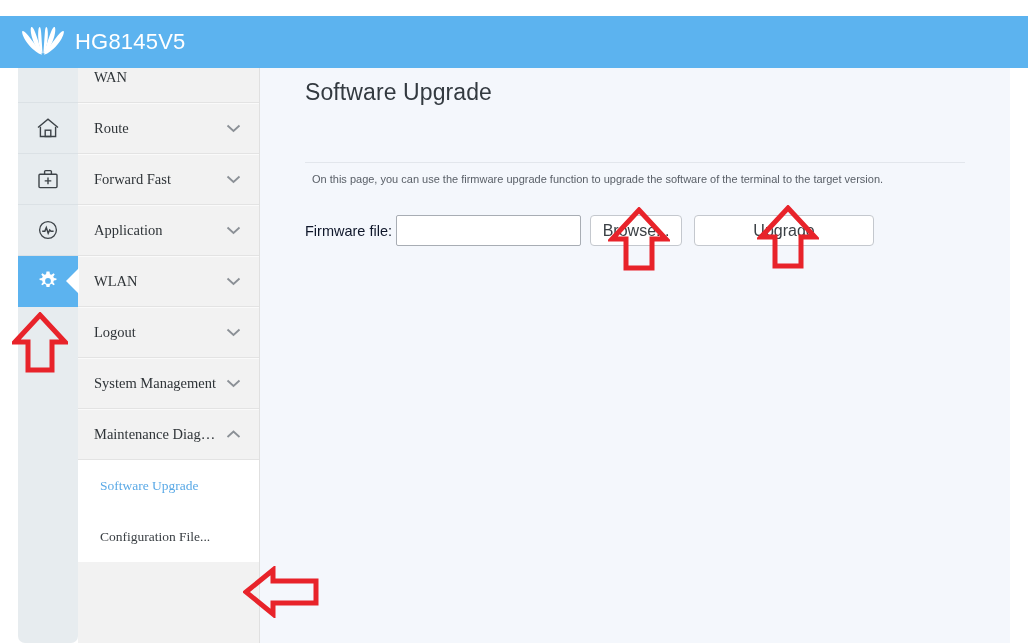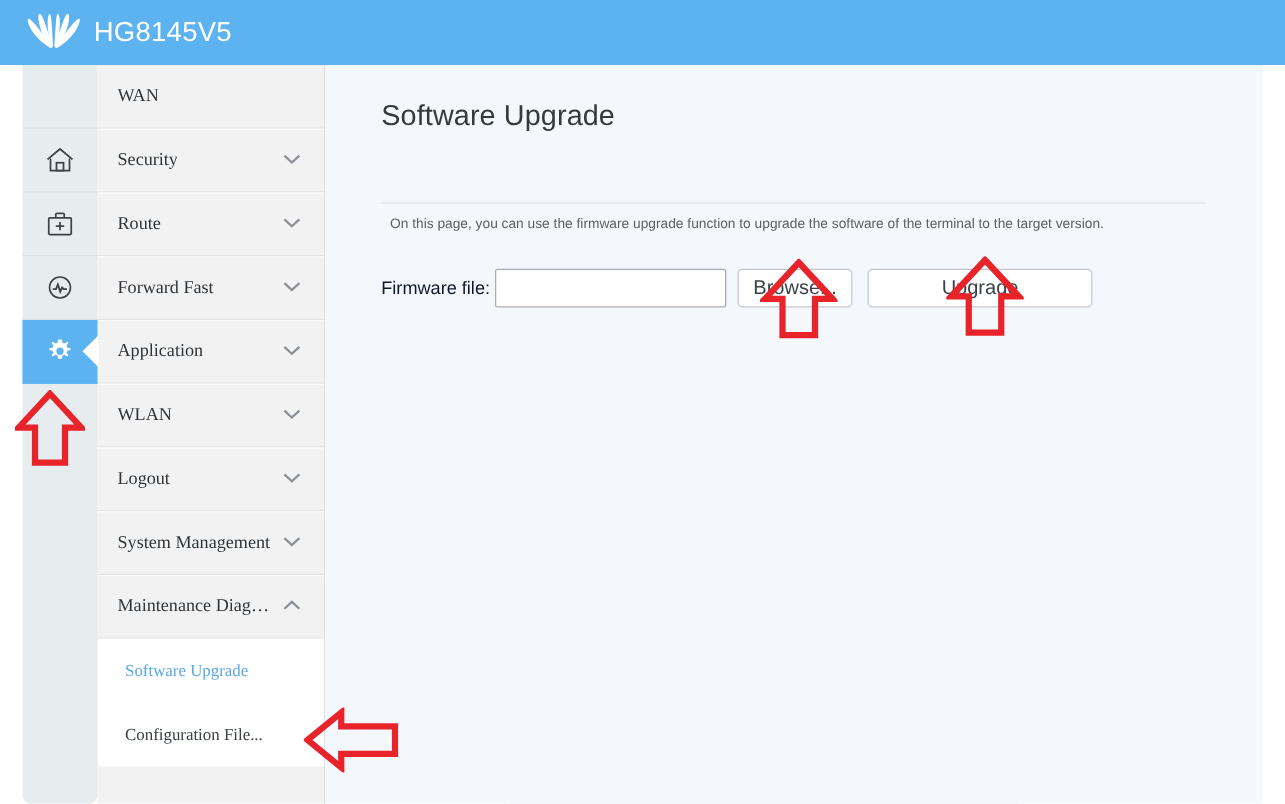--- a/index.html
+++ b/index.html
@@ -12,21 +12,21 @@
   }
   #app {
     position: relative;
     width: 1028px; height: 643px;
     background: #ffffff;
   }
 
   
   .header {
     position: absolute;
-    left: 0; top: 0;
+    left: 0; top: 16px;
     width: 1028px; height: 52px;
     background: #5cb3ef;
     z-index: 30;
   }
   .brand {
     position: absolute;
     left: 22px; top: 0;
     height: 52px;
     display: flex; align-items: center; gap: 11px;
   }
@@ -270,28 +270,20 @@
     </div>
   </div>
 
   <div class="nav-menu">
 
     <div class="nav-item">
       <span class="nav-label">WAN</span>
     </div>
 
 
-    <div class="nav-item">
-      <span class="nav-label">Security</span>
-      <span class="chev">
-        <svg width="15" height="9" viewBox="0 0 15 9" fill="none" stroke="#8b9096" stroke-width="1.8">
-            <path d="M1.5 1.5 L7.5 7 L13.5 1.5"></path>
-          </svg>
-      </span>
-    </div>
 
     <div class="nav-item">
       <span class="nav-label">Route</span>
       <span class="chev">
         <svg width="15" height="9" viewBox="0 0 15 9" fill="none" stroke="#8b9096" stroke-width="1.8">
             <path d="M1.5 1.5 L7.5 7 L13.5 1.5"></path>
           </svg>
       </span>
     </div>
 

